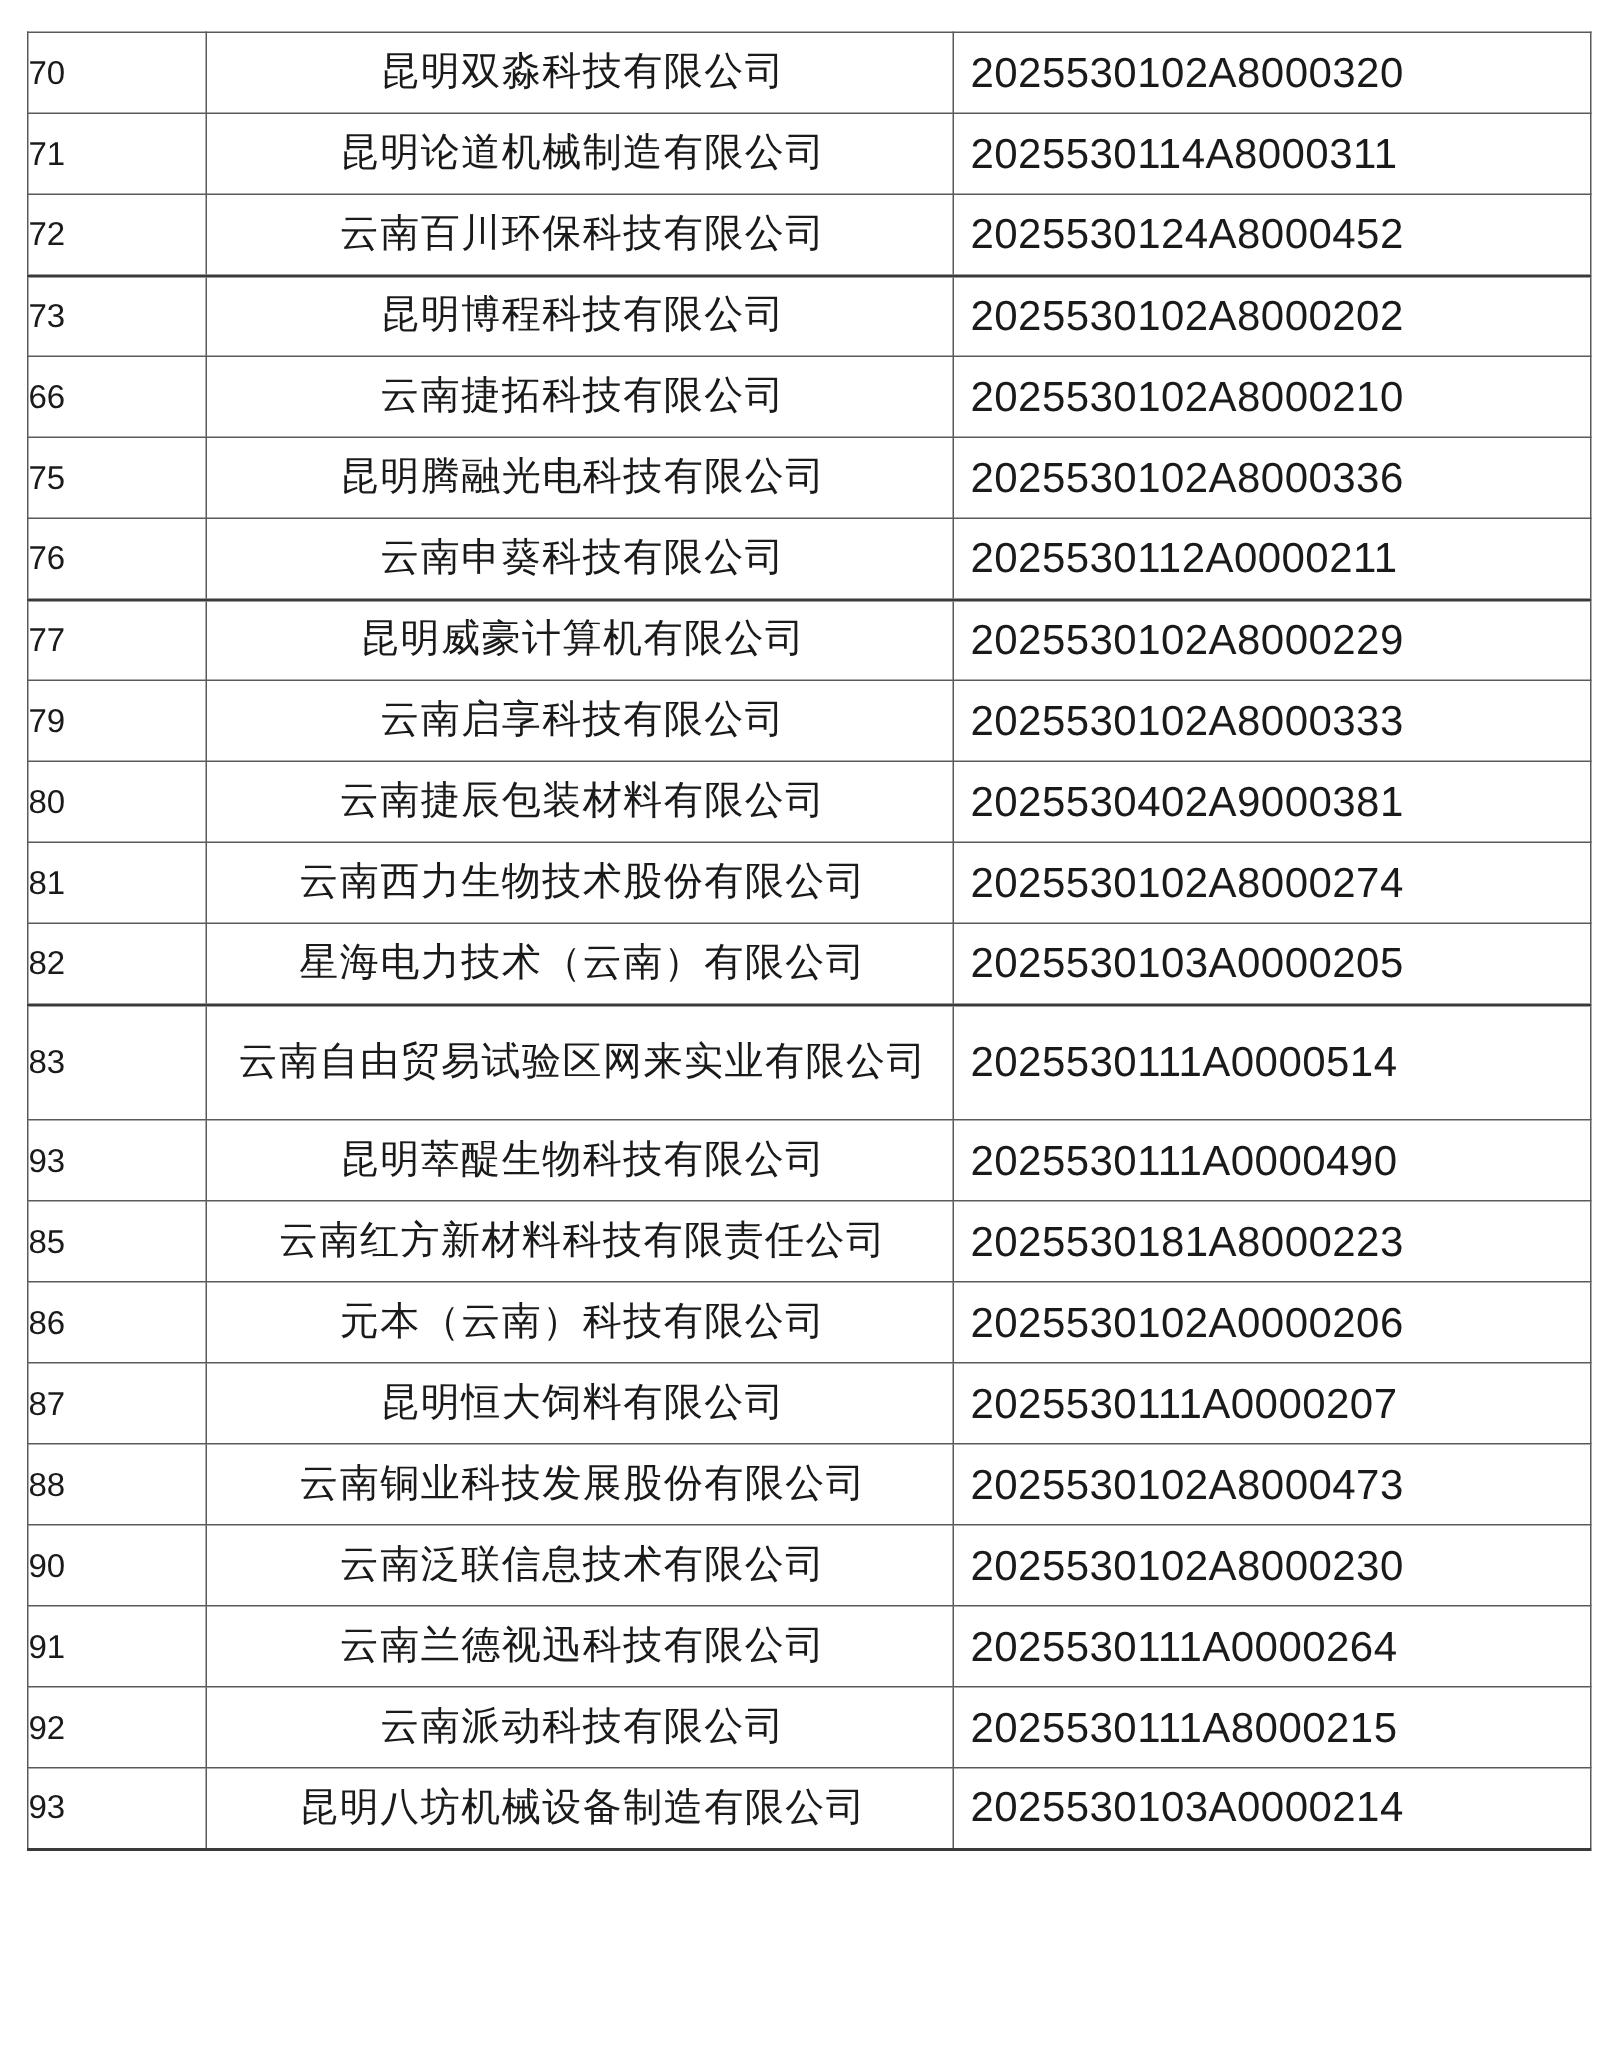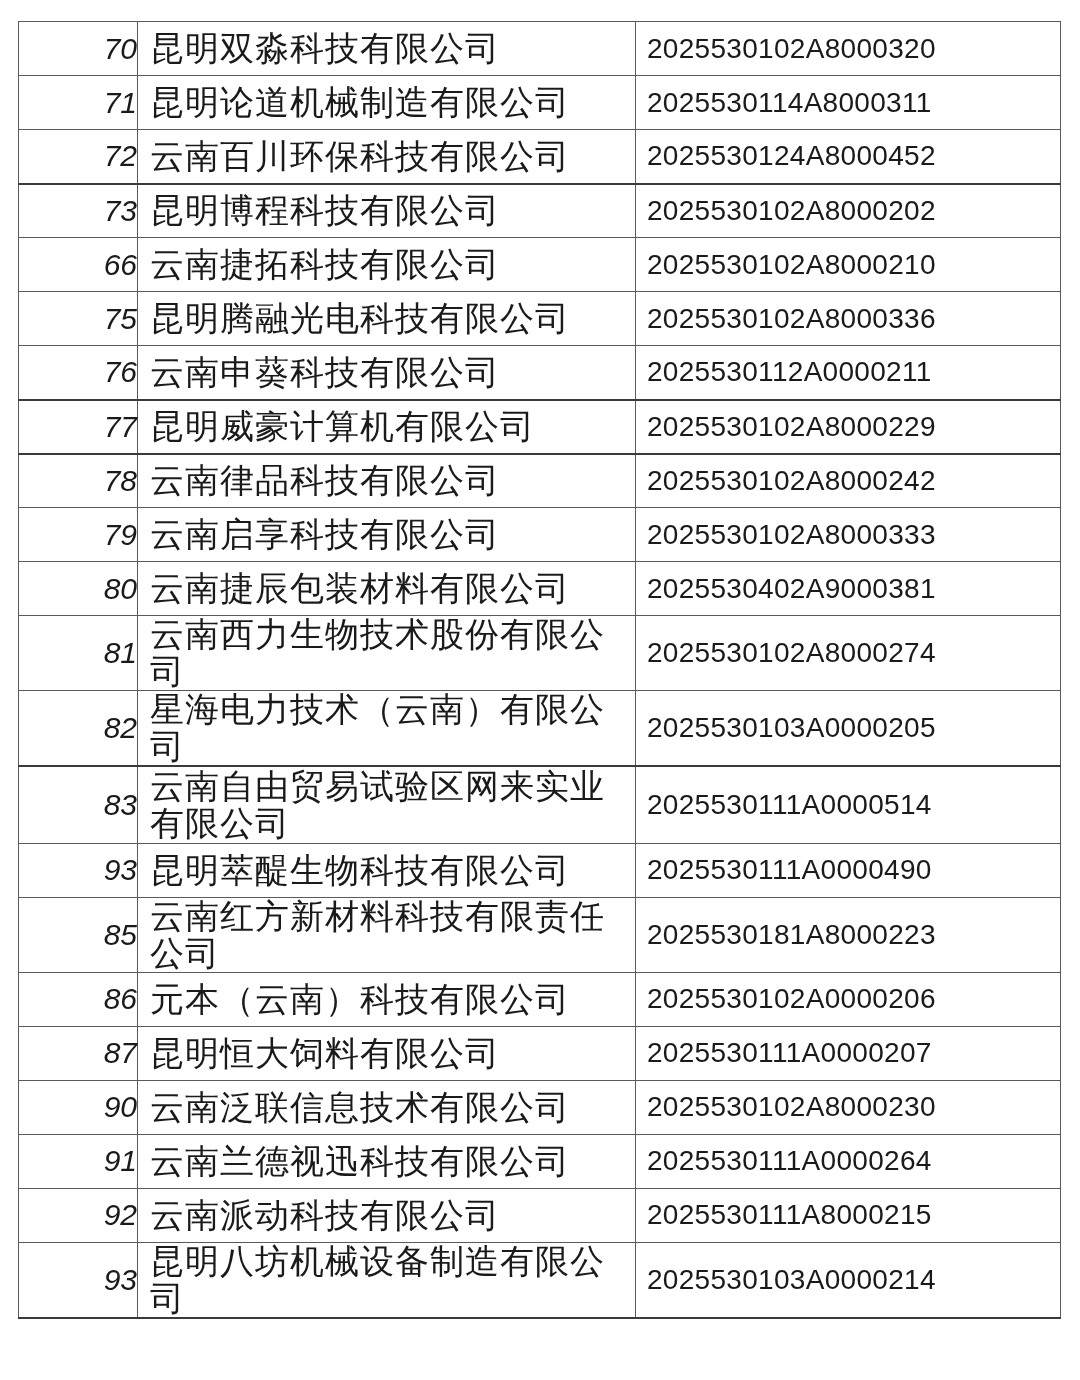--- a/index.html
+++ b/index.html
@@ -28,33 +28,33 @@
     }
     td {
       border: 1.5px solid #5a5a5a;
       padding: 0;
       vertical-align: middle;
       height: 54px;
       box-sizing: border-box;
     }
     td.col-no {
       width: 119px;
-      text-align: right;
-      font-size: 30px;
+      text-align: left;
+      font-size: 22px;
       font-family: "Liberation Sans", sans-serif;
       letter-spacing: 0px;
-      font-style: italic;
     }
     td.col-name {
       width: 498px;
       padding-left: 12px;
       padding-right: 8px;
-      font-size: 34px;
+      font-size: 26px;
       letter-spacing: 1px;
       line-height: 37px;
+      text-align: center;
     }
     td.col-code {
       width: 425px;
       padding-left: 11px;
       font-size: 28px;
       font-family: Liberation Sans, sans-serif;
       letter-spacing: 0.3px;
     }
     tr.tall td {
       height: 77px;
@@ -106,25 +106,20 @@
       <tr>
         <td class="col-no">76</td>
         <td class="col-name">云南申葵科技有限公司</td>
         <td class="col-code">2025530112A0000211</td>
       </tr>
       <tr class="thick-top">
         <td class="col-no">77</td>
         <td class="col-name">昆明威豪计算机有限公司</td>
         <td class="col-code">2025530102A8000229</td>
       </tr>
-      <tr class="thick-top">
-        <td class="col-no">78</td>
-        <td class="col-name">云南律品科技有限公司</td>
-        <td class="col-code">2025530102A8000242</td>
-      </tr>
       <tr>
         <td class="col-no">79</td>
         <td class="col-name">云南启享科技有限公司</td>
         <td class="col-code">2025530102A8000333</td>
       </tr>
       <tr>
         <td class="col-no">80</td>
         <td class="col-name">云南捷辰包装材料有限公司</td>
         <td class="col-code">2025530402A9000381</td>
       </tr>
@@ -157,20 +152,25 @@
         <td class="col-no">86</td>
         <td class="col-name">元本（云南）科技有限公司</td>
         <td class="col-code">2025530102A0000206</td>
       </tr>
       <tr>
         <td class="col-no">87</td>
         <td class="col-name">昆明恒大饲料有限公司</td>
         <td class="col-code">2025530111A0000207</td>
       </tr>
       <tr>
+        <td class="col-no">88</td>
+        <td class="col-name">云南铜业科技发展股份有限公司</td>
+        <td class="col-code">2025530102A8000473</td>
+      </tr>
+      <tr>
         <td class="col-no">90</td>
         <td class="col-name">云南泛联信息技术有限公司</td>
         <td class="col-code">2025530102A8000230</td>
       </tr>
       <tr>
         <td class="col-no">91</td>
         <td class="col-name">云南兰德视迅科技有限公司</td>
         <td class="col-code">2025530111A0000264</td>
       </tr>
       <tr>

